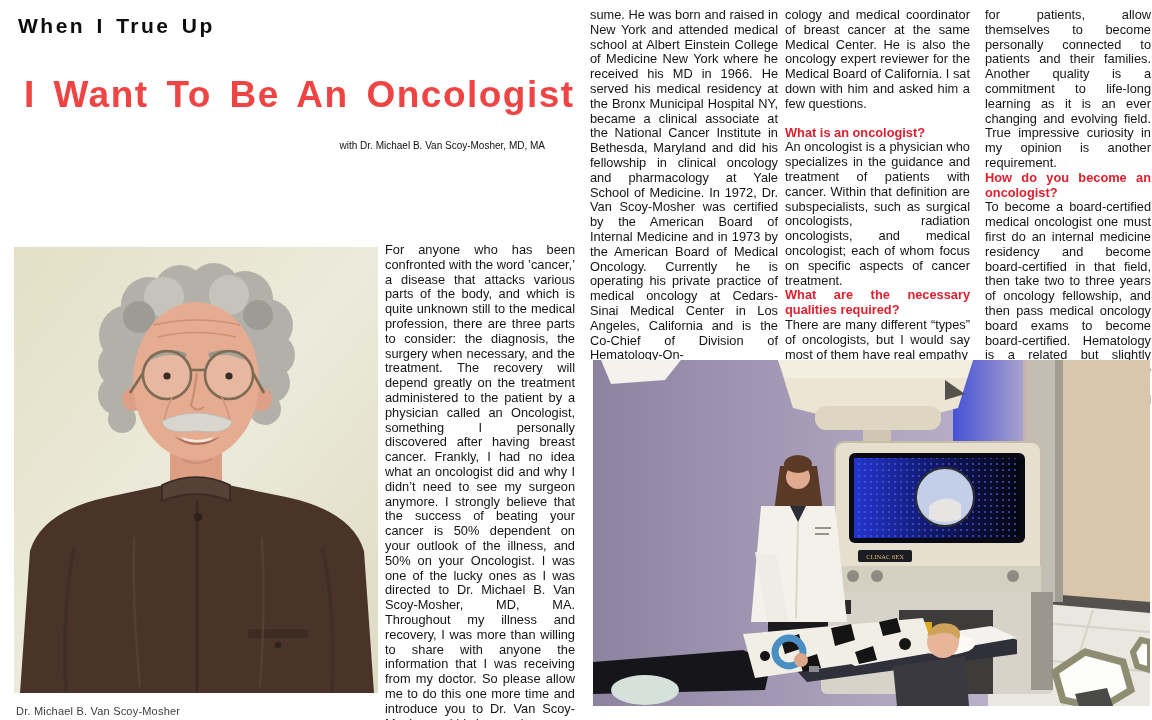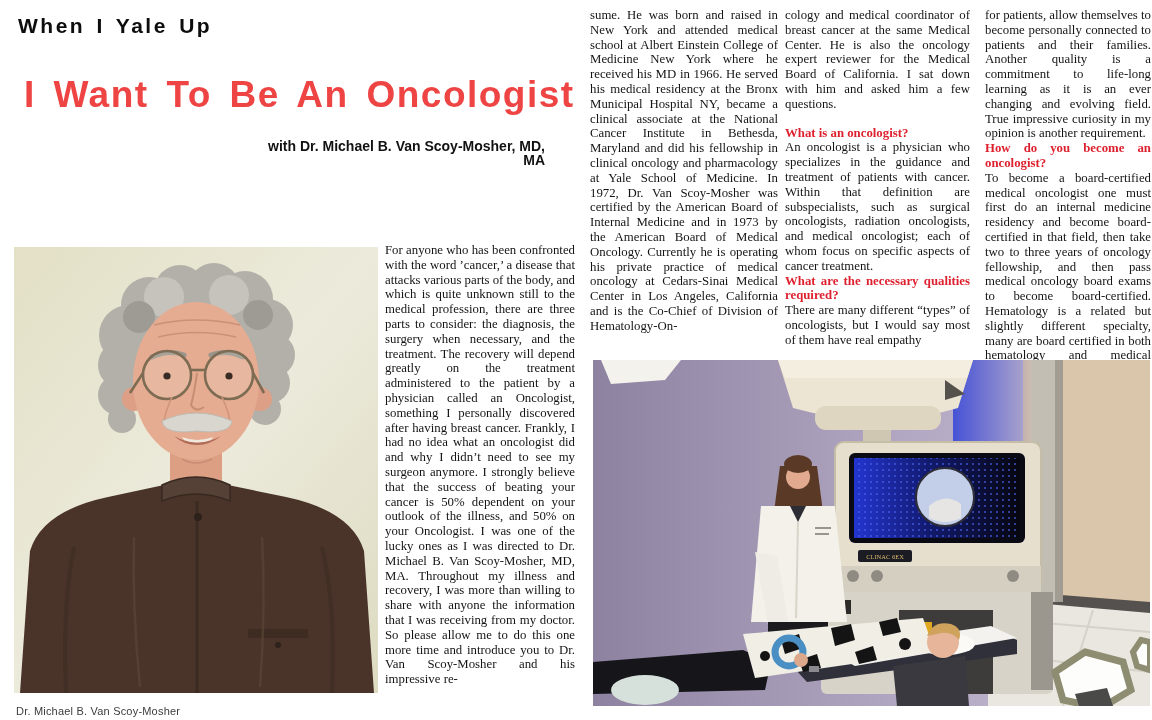--- a/index.html
+++ b/index.html
@@ -19,58 +19,58 @@
   .title {
     position:absolute; left:24px; top:74px;
     font-size:37px; font-weight:bold; color:#ef4444;
     letter-spacing:1.5px; word-spacing:6px; white-space:nowrap;
   }
   .byline-block {
     position:absolute; left:245px; top:139px; width:300px;
     text-align:right; color:#111;
   }
   .byline-1 { font-size:15px; font-weight:bold; line-height:17px; }
-  .byline-2 { font-size:14px; font-weight:bold; line-height:14px; }
+  .byline-2 { font-size:10px; font-weight:normal; line-height:14px; }
 
   .portrait {
     position:absolute; left:14px; top:247px; width:364px; height:446px;
     overflow:hidden; background:#e8e5d0;
   }
   .portrait svg { display:block; width:100%; height:100%; }
   .caption {
     position:absolute; left:16px; top:705px;
     font-size:11px; color:#3c3c3c; letter-spacing:.2px;
   }
 
   .col {
     position:absolute;
     font-size:12.8px; line-height:14.8px;
     text-align:justify; color:#141414;
   }
-  .col p { text-align:justify;font-family:Liberation Serif, serif; }
+  .col p { text-align:justify; }
   #col1 { left:385px; top:243px; width:190px; height:477px; }
   #col2 { left:590px; top:8px;  width:188px; height:345px; }
   #col3 { left:785px; top:8px;  width:185px; height:345px; }
   #col4 { left:985px; top:8px;  width:166px; height:345px; }
 
   .qhead {
     color:#de1f2d; font-weight:bold; text-align:left;
   }
   .gap-above { margin-top:14px; }
 
   .machine-photo {
     position:absolute; left:593px; top:360px; width:557px; height:346px;
     overflow:hidden; background:#a79cb5;
   }
   .machine-photo svg { display:block; width:100%; height:100%; }
 </style>
 </head>
 <body>
 
-<div class="kicker">When I Yale Up</div>
+<div class="kicker">When I True Up</div>
 <h1 class="title">I Want To Be An Oncologist</h1>
 <div class="byline-block">
   <div class="byline-2">with Dr. Michael B. Van Scoy-Mosher, MD, MA</div>
 </div>
 
 <div class="portrait">
   <svg viewBox="0 0 364 446" preserveAspectRatio="none">
     <defs>
       <linearGradient id="wallG" x1="0" y1="0" x2="1" y2="1">
         <stop offset="0" stop-color="#e3e0c6"></stop>

